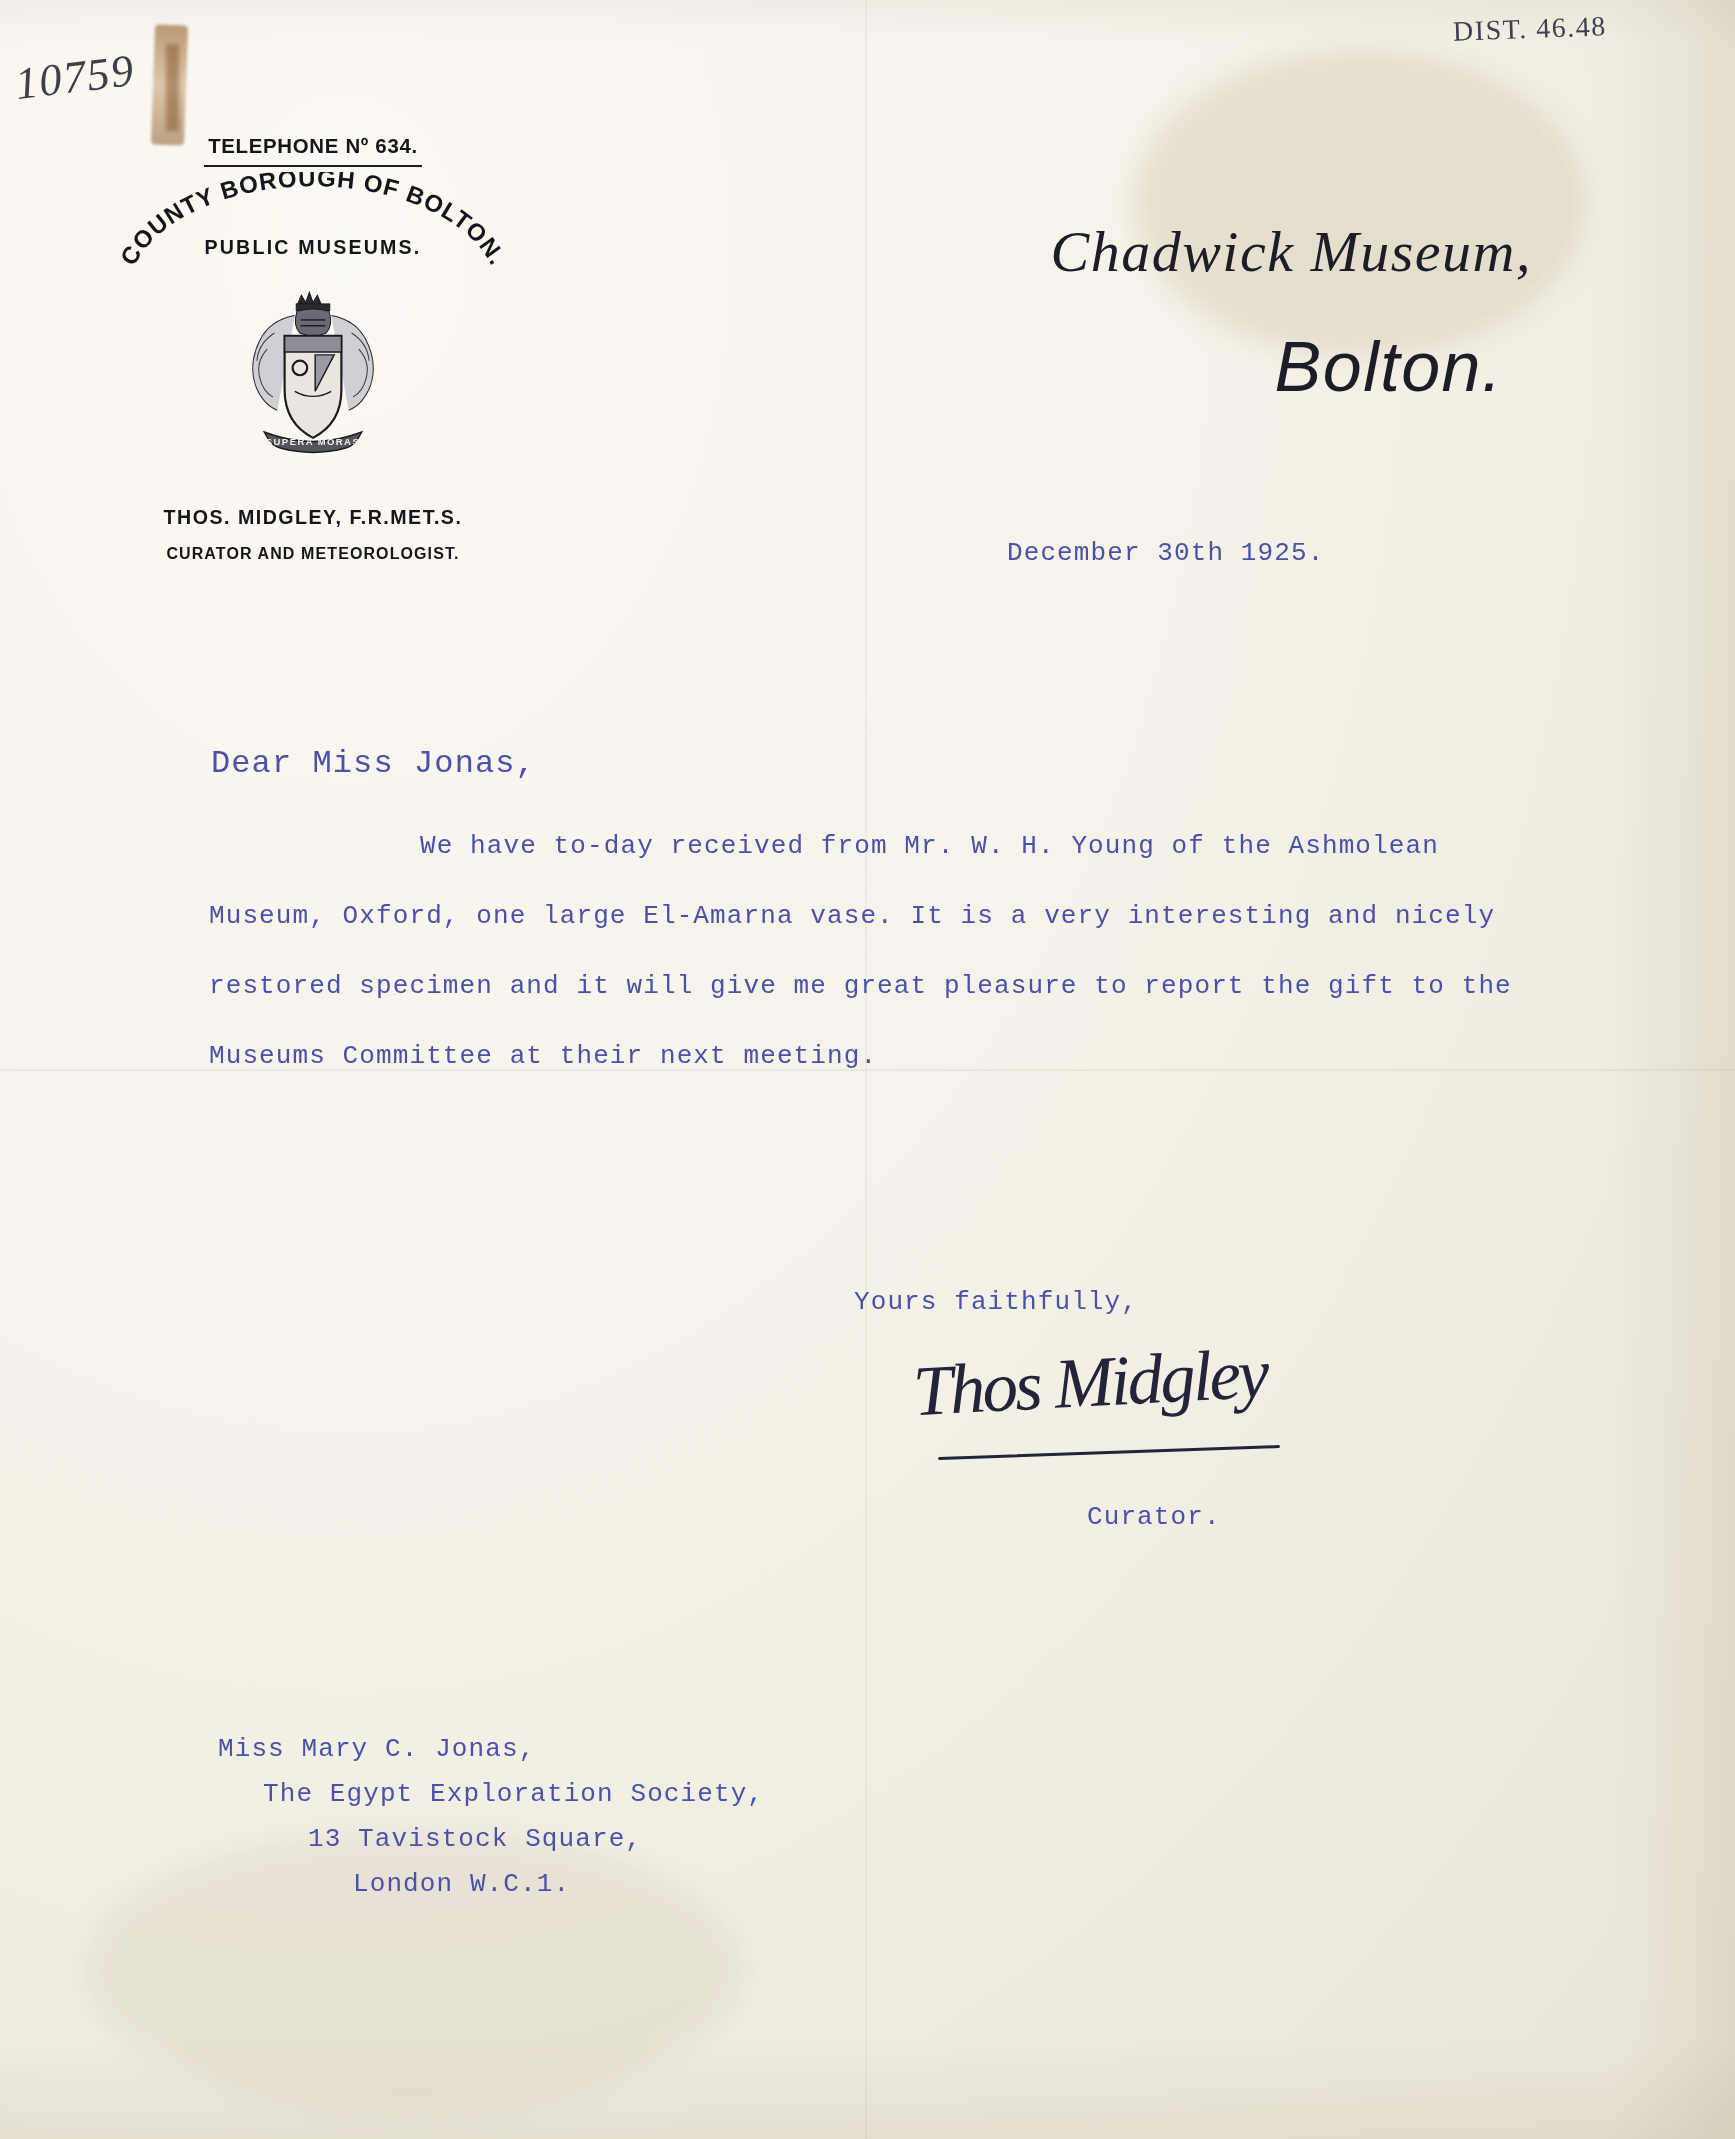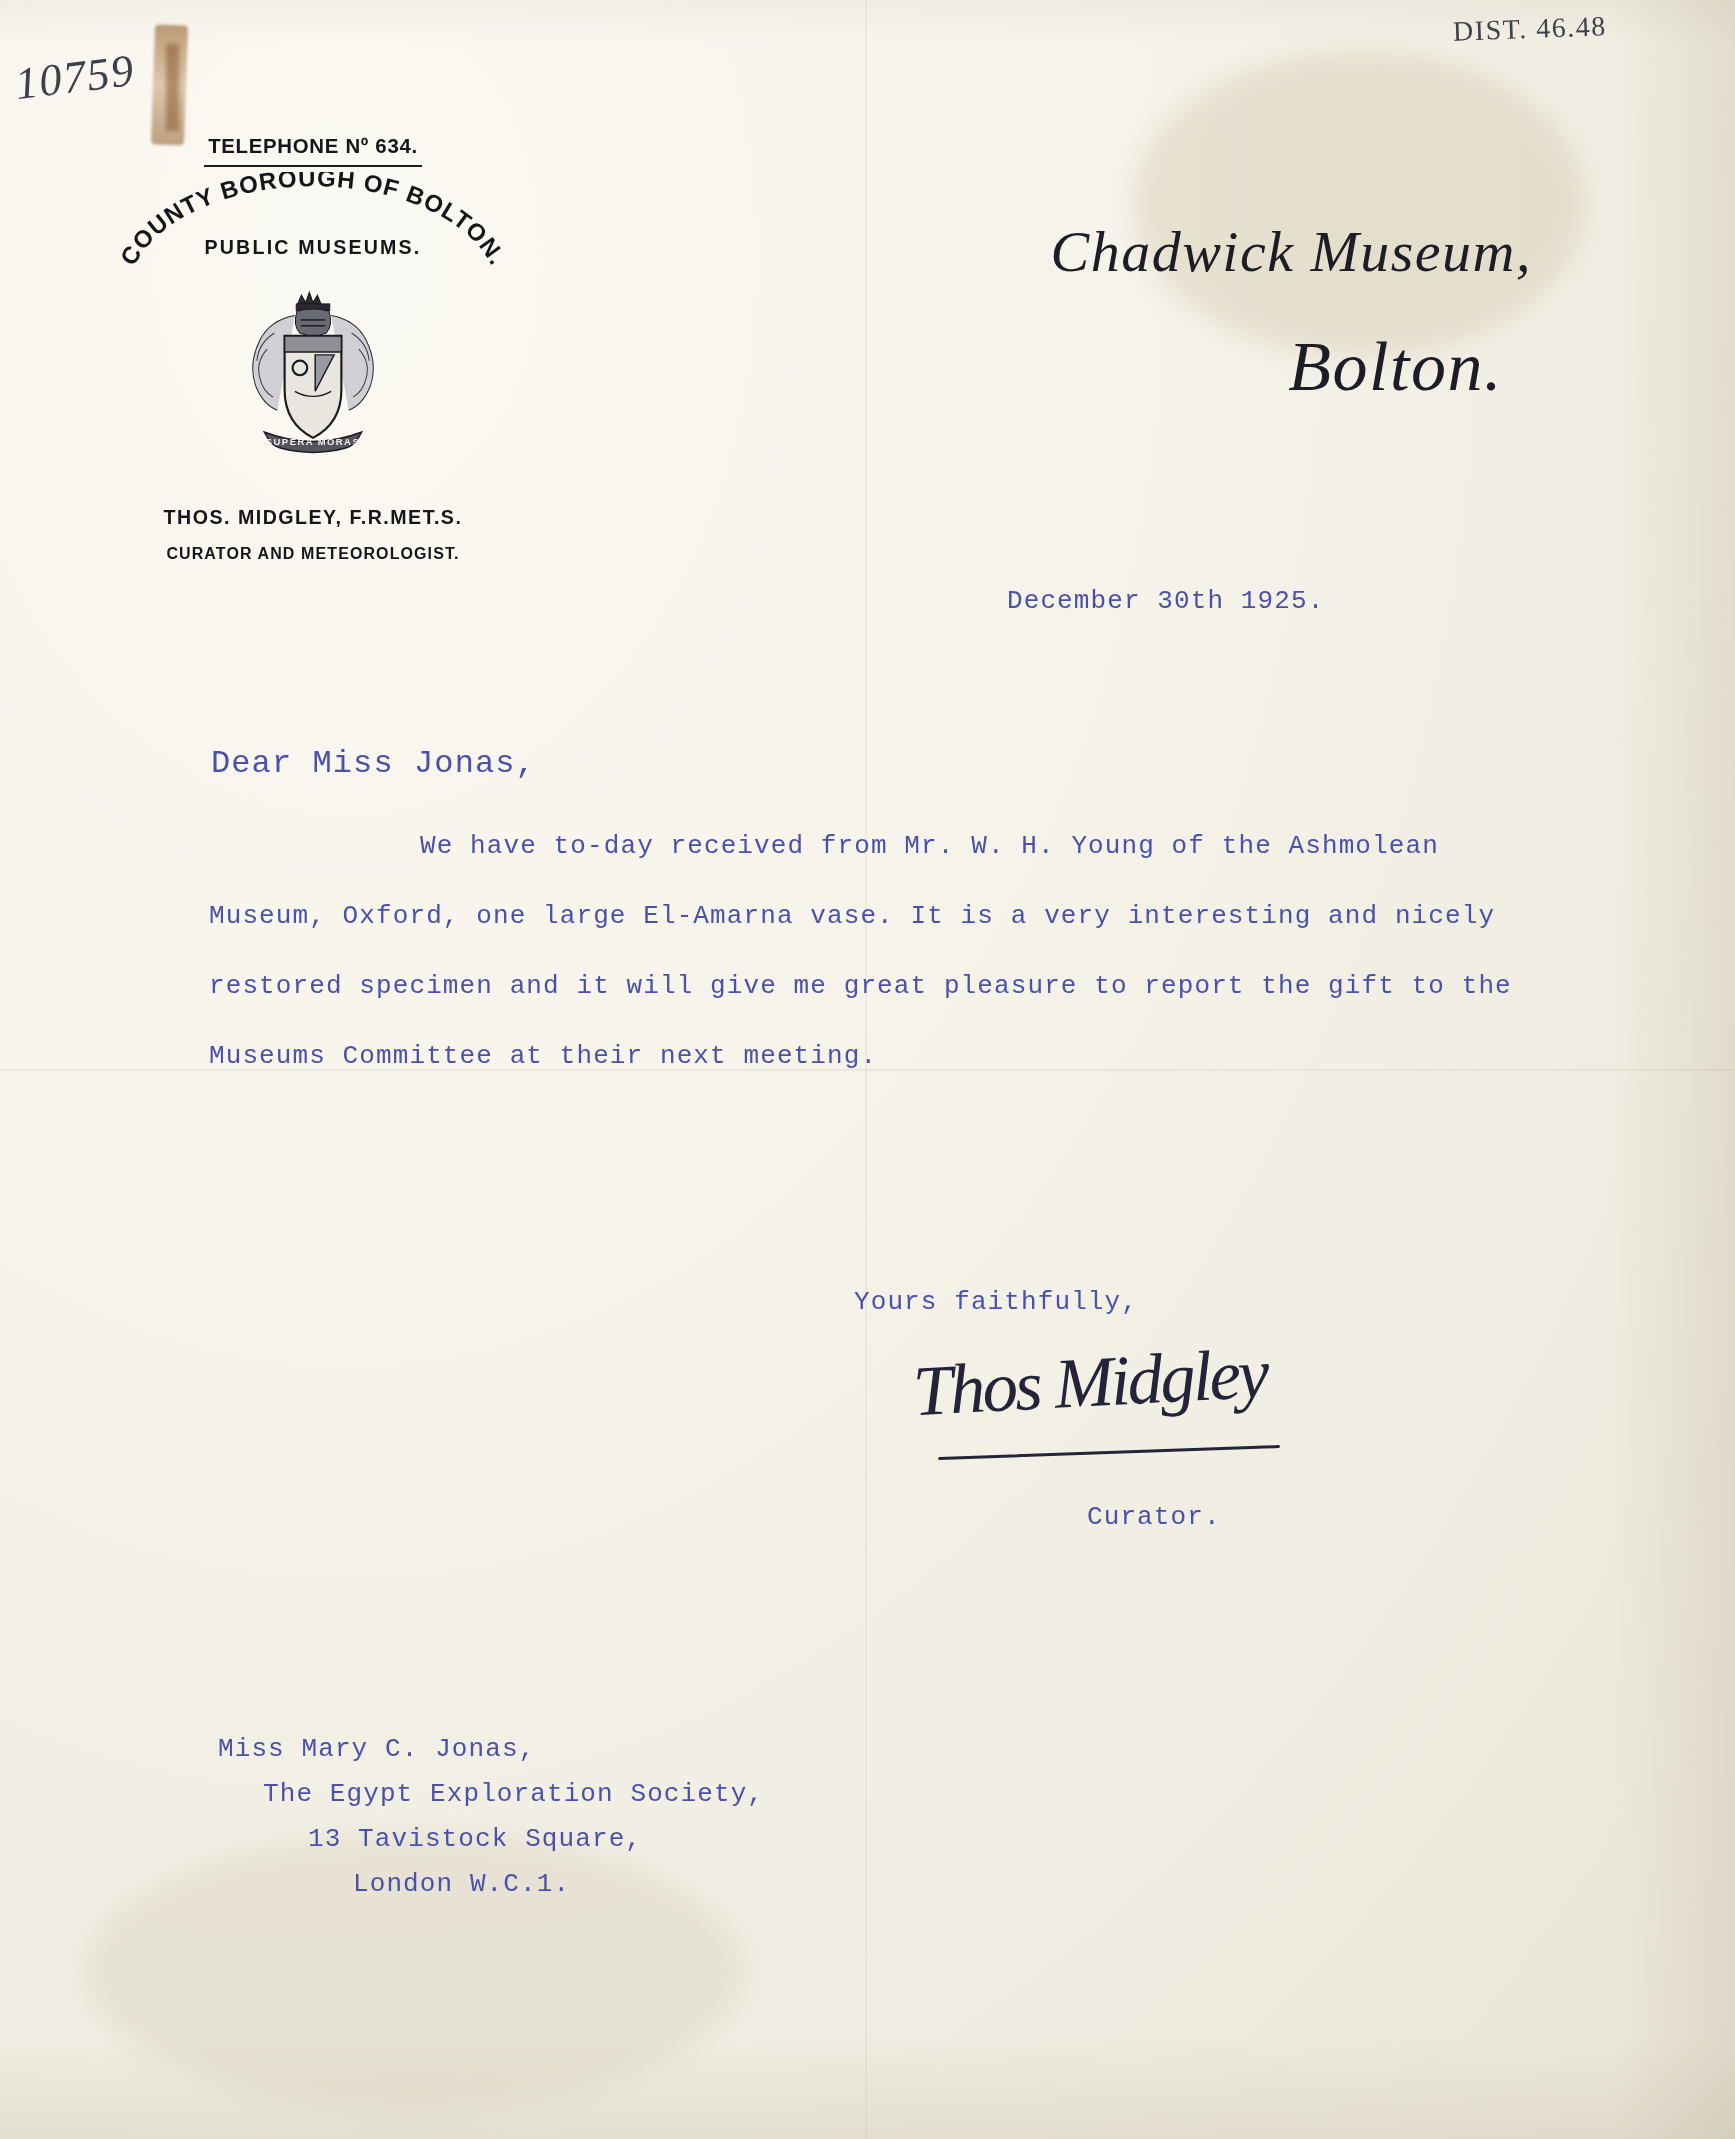--- a/index.html
+++ b/index.html
@@ -188,36 +188,35 @@
     font-style: italic;
     font-size: 58px;
     color: #1d1d28;
     letter-spacing: 1.5px;
     white-space: nowrap;
   }
   #city-script {
     position: absolute;
     right: 233px;
     top: 327px;
-    font-family: Liberation Serif, serif;
+    font-family: Liberation Sans, sans-serif;
     font-style: italic;
     font-size: 70px;
     color: #1d1d28;
     letter-spacing: 1.5px;
     white-space: nowrap;
     margin-left: 40px;
   }
 
   
   #date-line {
     position: absolute;
     left: 1007px;
     top: 538px;
     font-size: 26px;
-    margin-top: 48px;
   }
   #salutation {
     position: absolute;
     left: 211px;
     top: 745px;
     font-size: 32px;
   }
   #body-paragraph {
     position: absolute;
     left: 209px;

